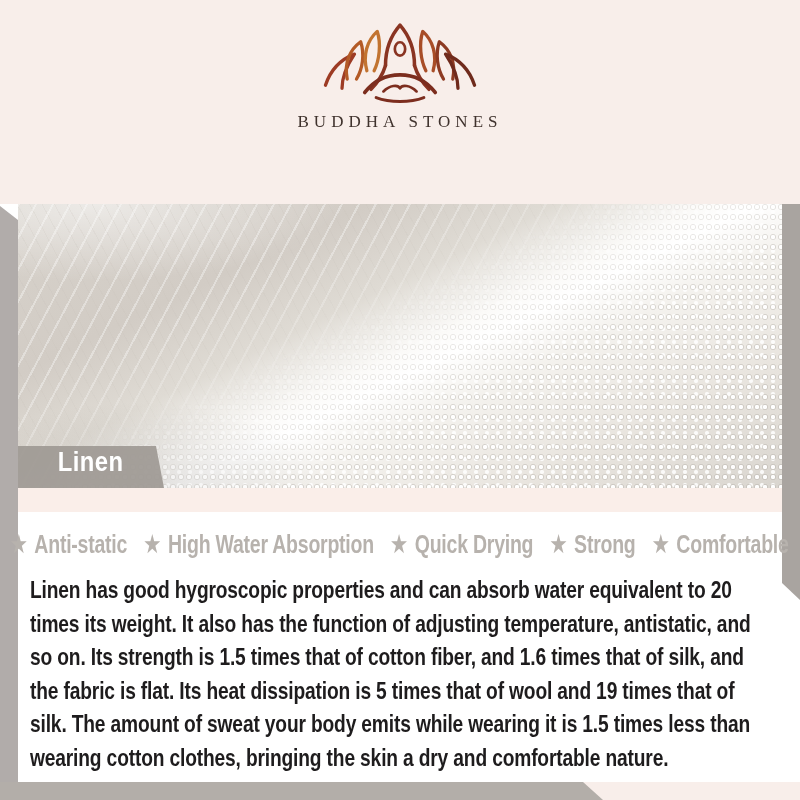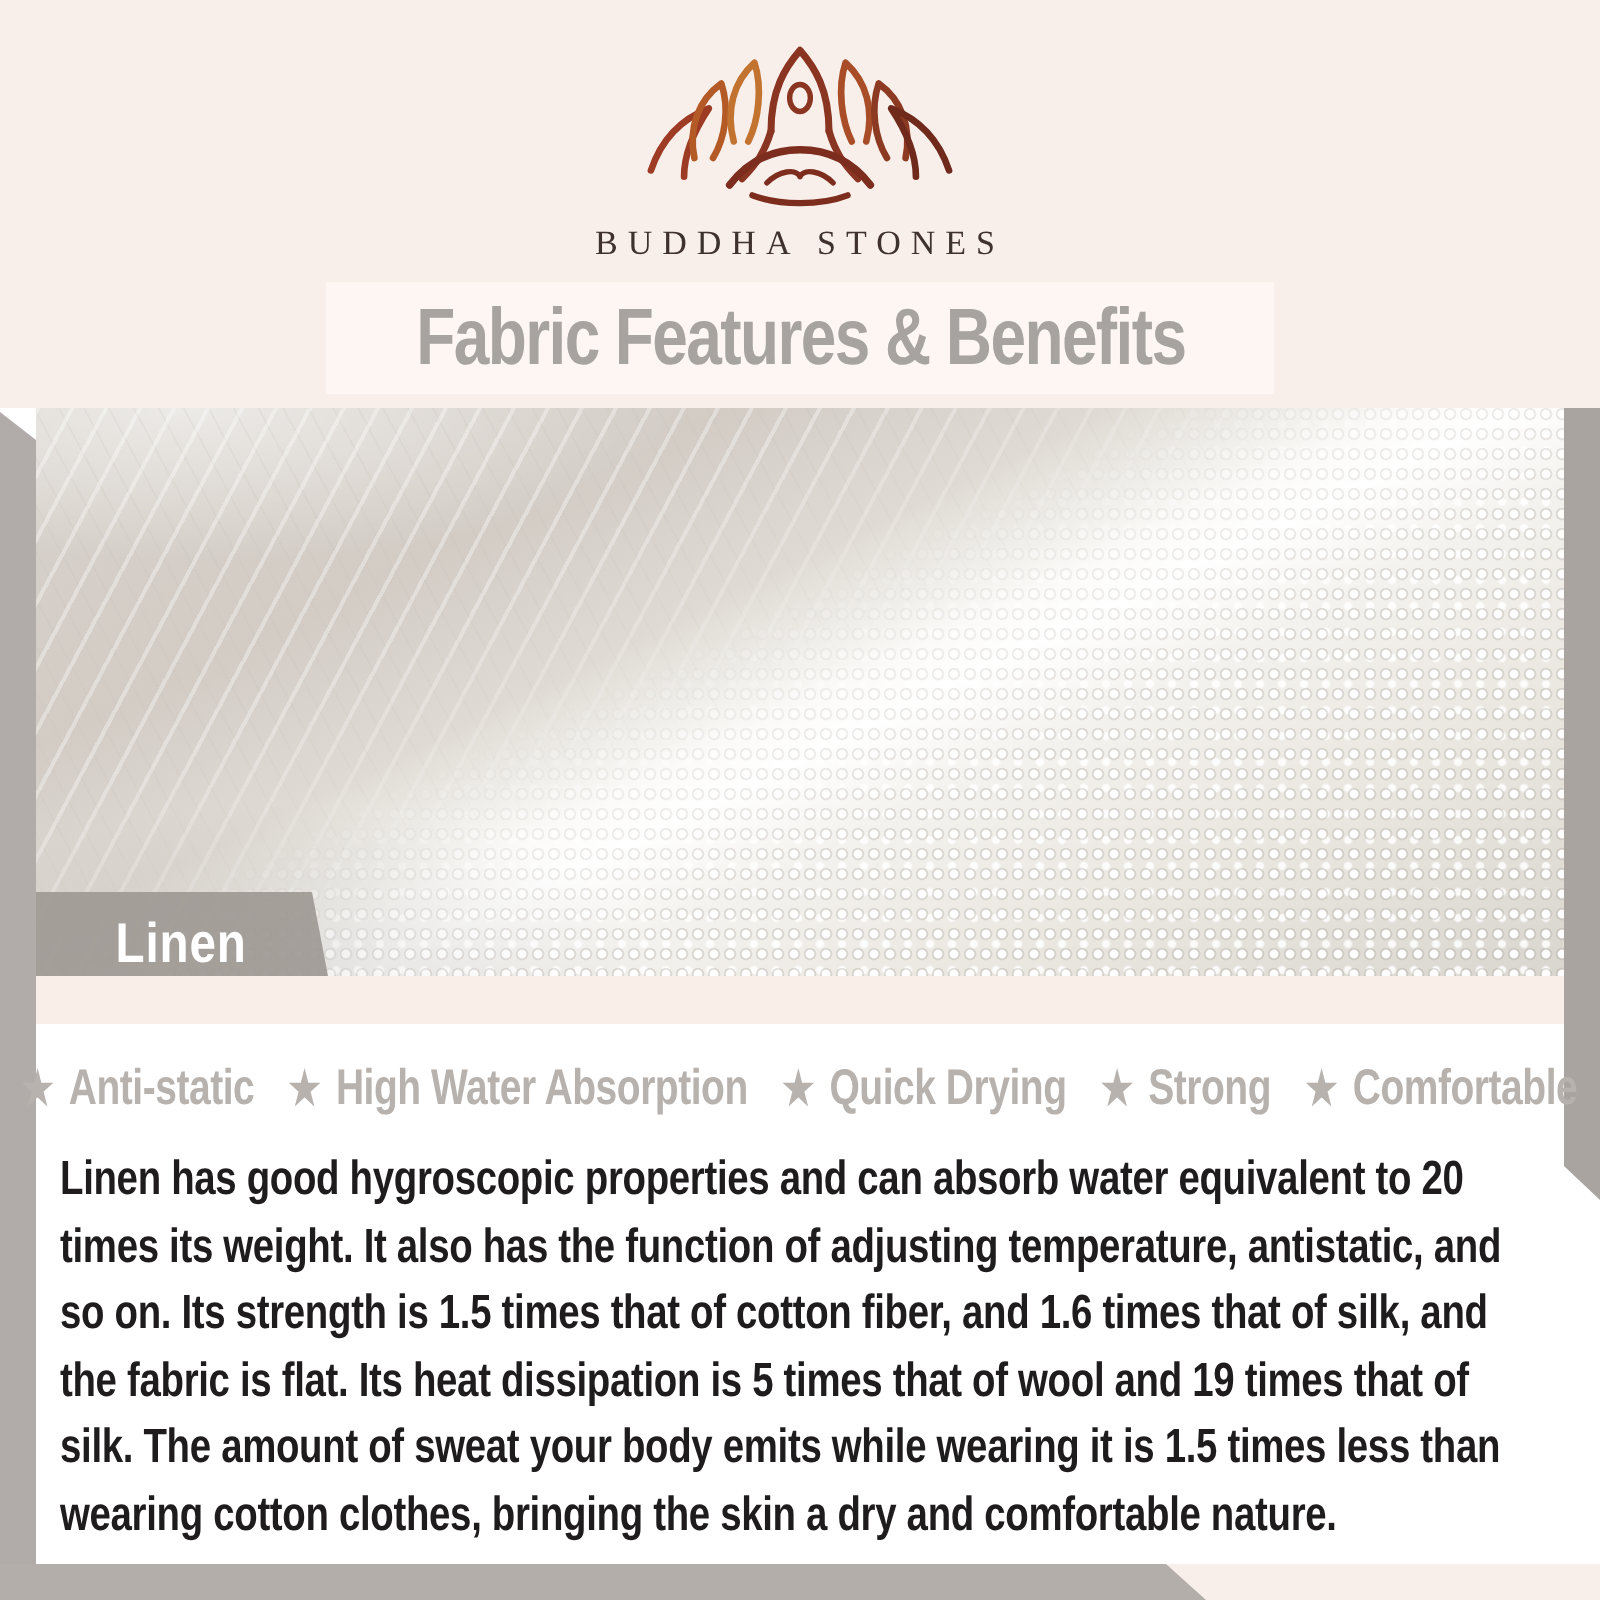--- a/index.html
+++ b/index.html
@@ -48,21 +48,21 @@
       radial-gradient(circle at 7px 8px, rgba(255,255,255,0.85) 0 1.5px, rgba(164,158,150,0) 2.6px);
     background-size:8px 10px, 11px 13px;
     -webkit-mask:linear-gradient(154deg,transparent 42%,rgba(0,0,0,0.55) 52%,#000 64%);
     mask:linear-gradient(154deg,transparent 42%,rgba(0,0,0,0.55) 52%,#000 64%);
   }
   
   .badge{
     position:absolute;left:0;bottom:0;width:146px;height:42px;
     background:rgba(158,153,148,0.92);
     clip-path:polygon(0 0,138px 0,146px 42px,0 42px);
-    display:flex;align-items:flex-end;justify-content:center;
+    display:flex;align-items:flex-start;justify-content:center;
   }
   .badge span{
     color:#ffffff;font-weight:700;font-size:28px;white-space:nowrap;
     transform:scaleX(0.85);letter-spacing:0.5px;
   }
   
   .accent-strip{position:absolute;left:18px;top:488px;width:764px;height:24px;background:#faeee9;}
   .edge-left{
     position:absolute;left:0;top:204px;width:18px;height:596px;background:#b1acaa;
     clip-path:polygon(0 2px,100% 16px,100% 100%,0 100%);
@@ -119,23 +119,20 @@
       <ellipse cx="80" cy="28" rx="5" ry="6.5" stroke="#8a3422" stroke-width="2.6"></ellipse>
       <path d="M66,44 C63,54 59,60 52,67" stroke="#8a3422" stroke-width="3.4"></path>
       <path d="M94,44 C97,54 101,60 108,67" stroke="#8a3422" stroke-width="3.4"></path>
       <path d="M46,70 C56,57 68,53 80,53 C92,53 104,57 114,70" stroke="#7c2d1e" stroke-width="3.6"></path>
       <path d="M64,69 C70,63 78,62 80,66 M96,69 C90,63 82,62 80,66" stroke="#7c2d1e" stroke-width="2.6"></path>
       <path d="M57,75 C70,80 90,80 103,75" stroke="#7c2d1e" stroke-width="3"></path>
     </svg>
     <div class="brand-name">BUDDHA STONES</div>
   </div>
 
-  <div class="title-band">
-    <span class="title">Fabric Features &amp; Benefits</span>
-  </div>
 
   <div class="photo">
     <div class="fibers"></div>
     <div class="knit"></div>
     <div class="badge">
       <span>Linen</span>
     </div>
   </div>
 
   <div class="accent-strip"></div>

